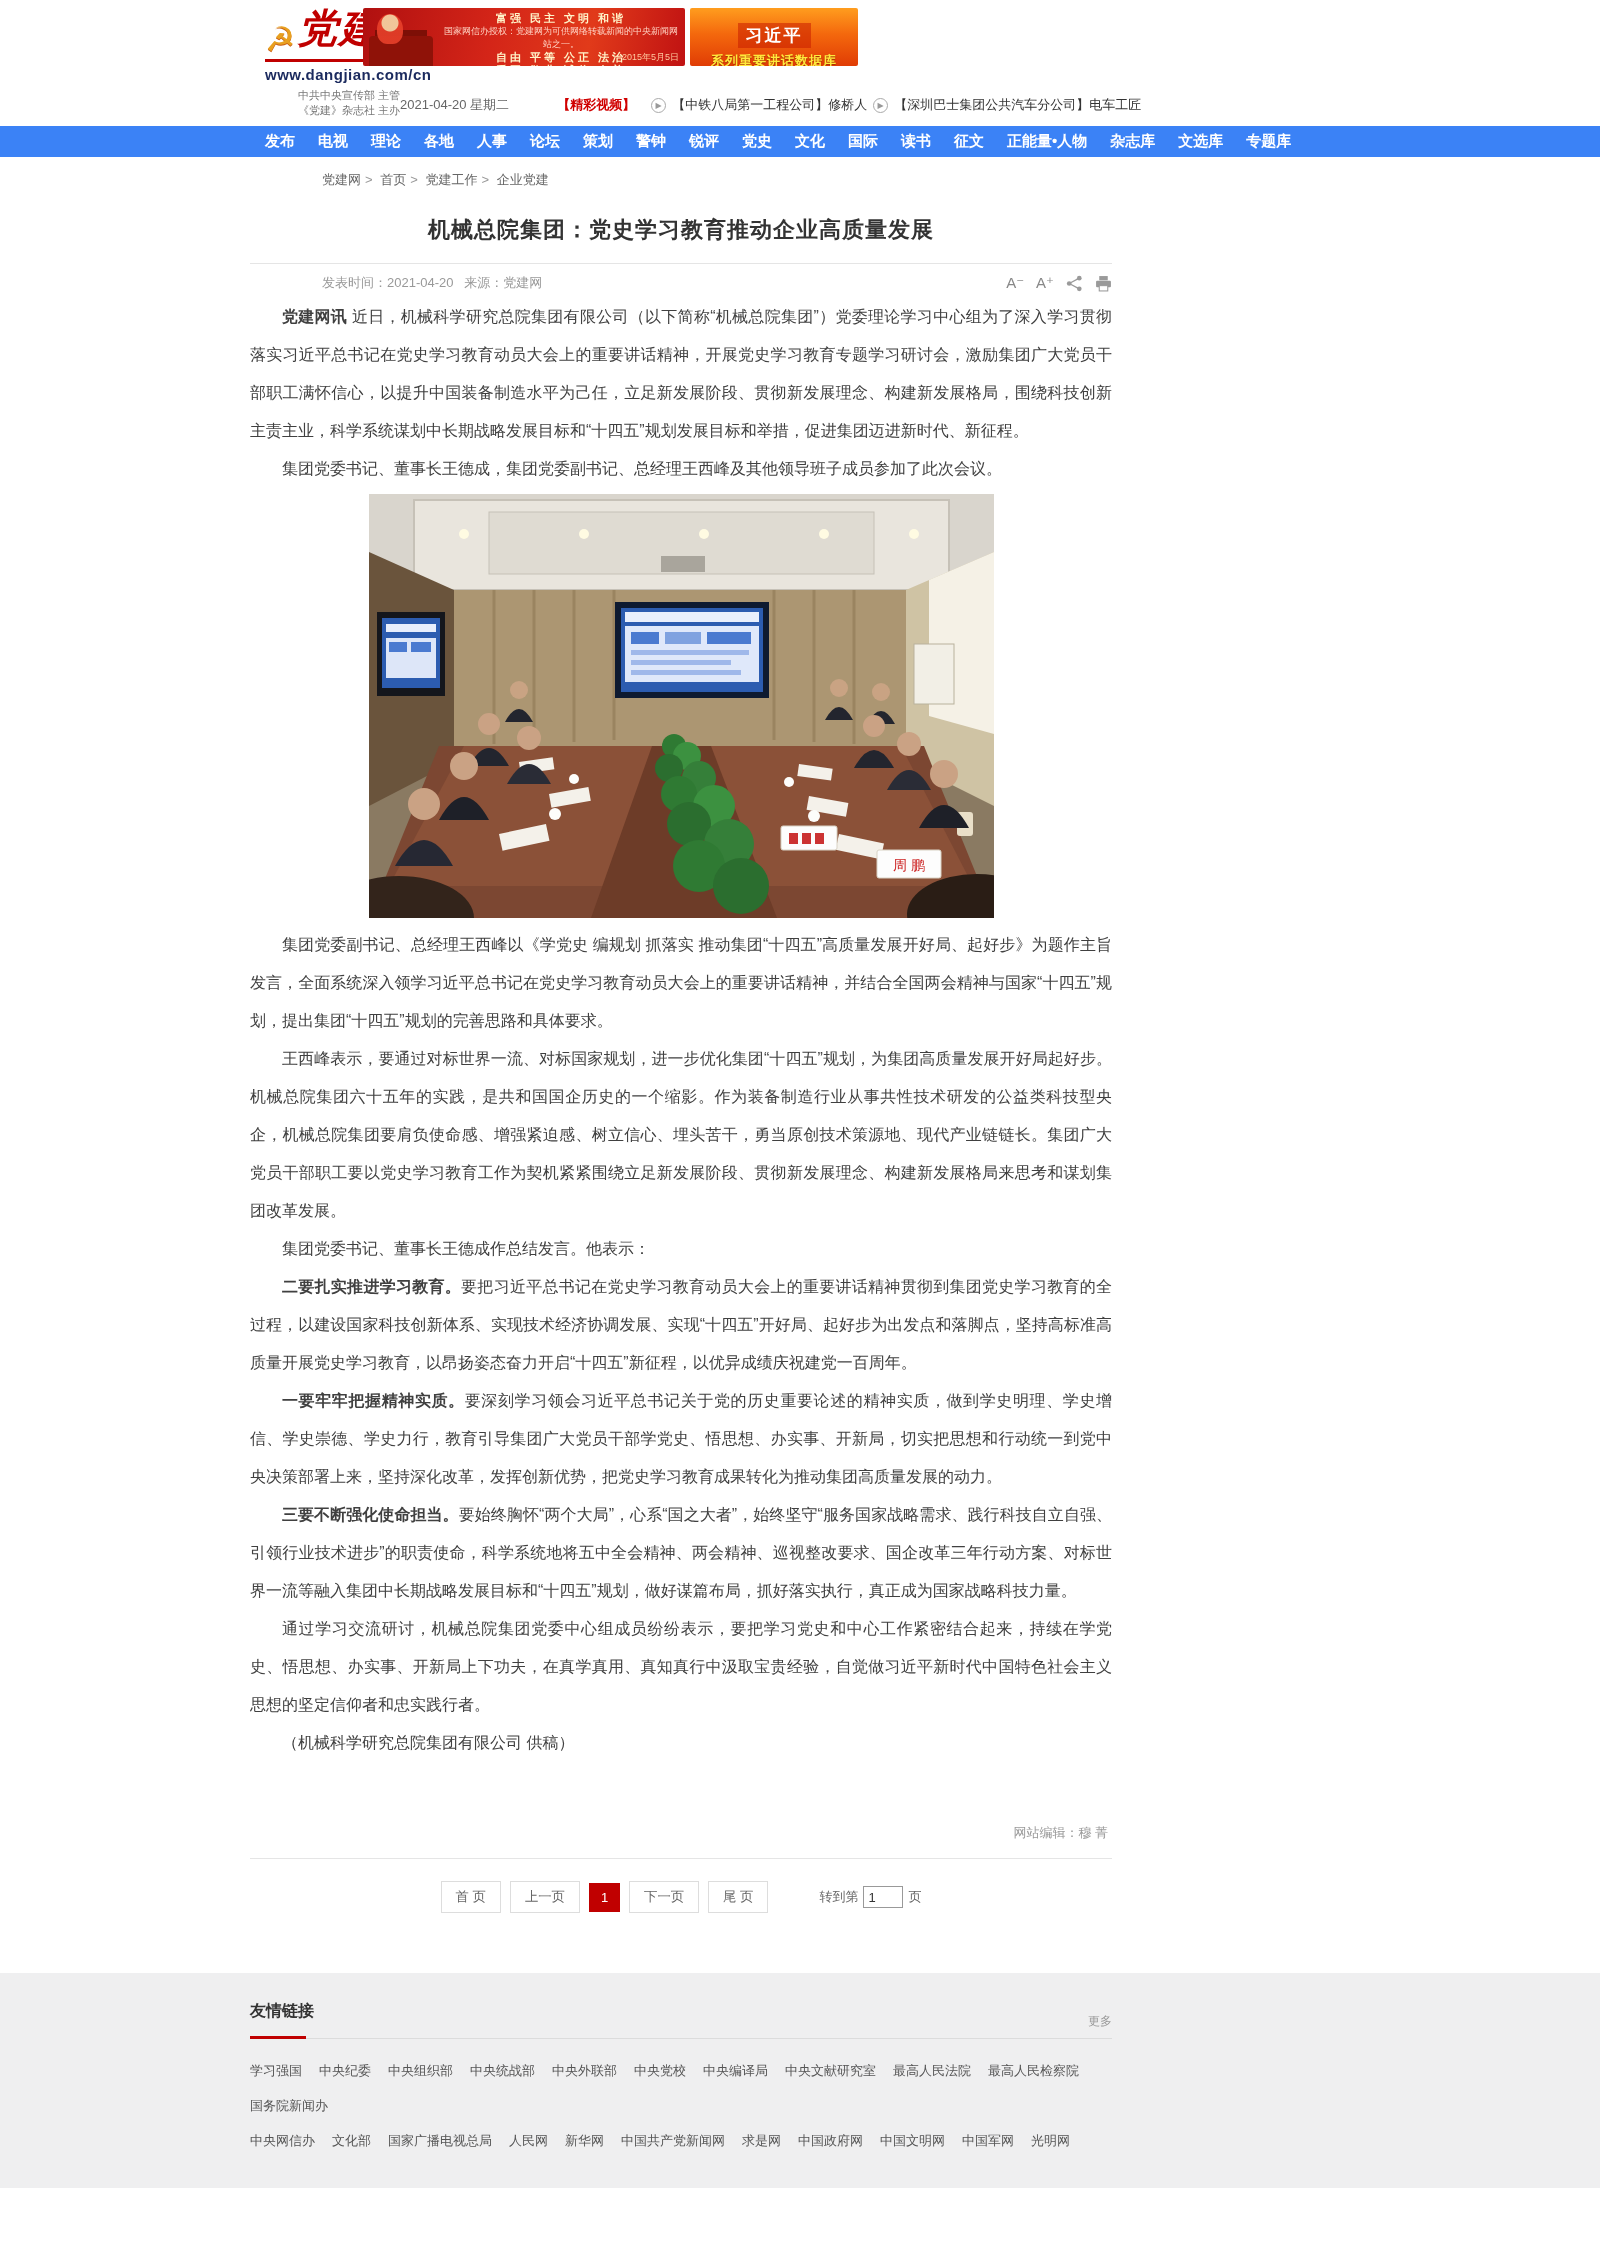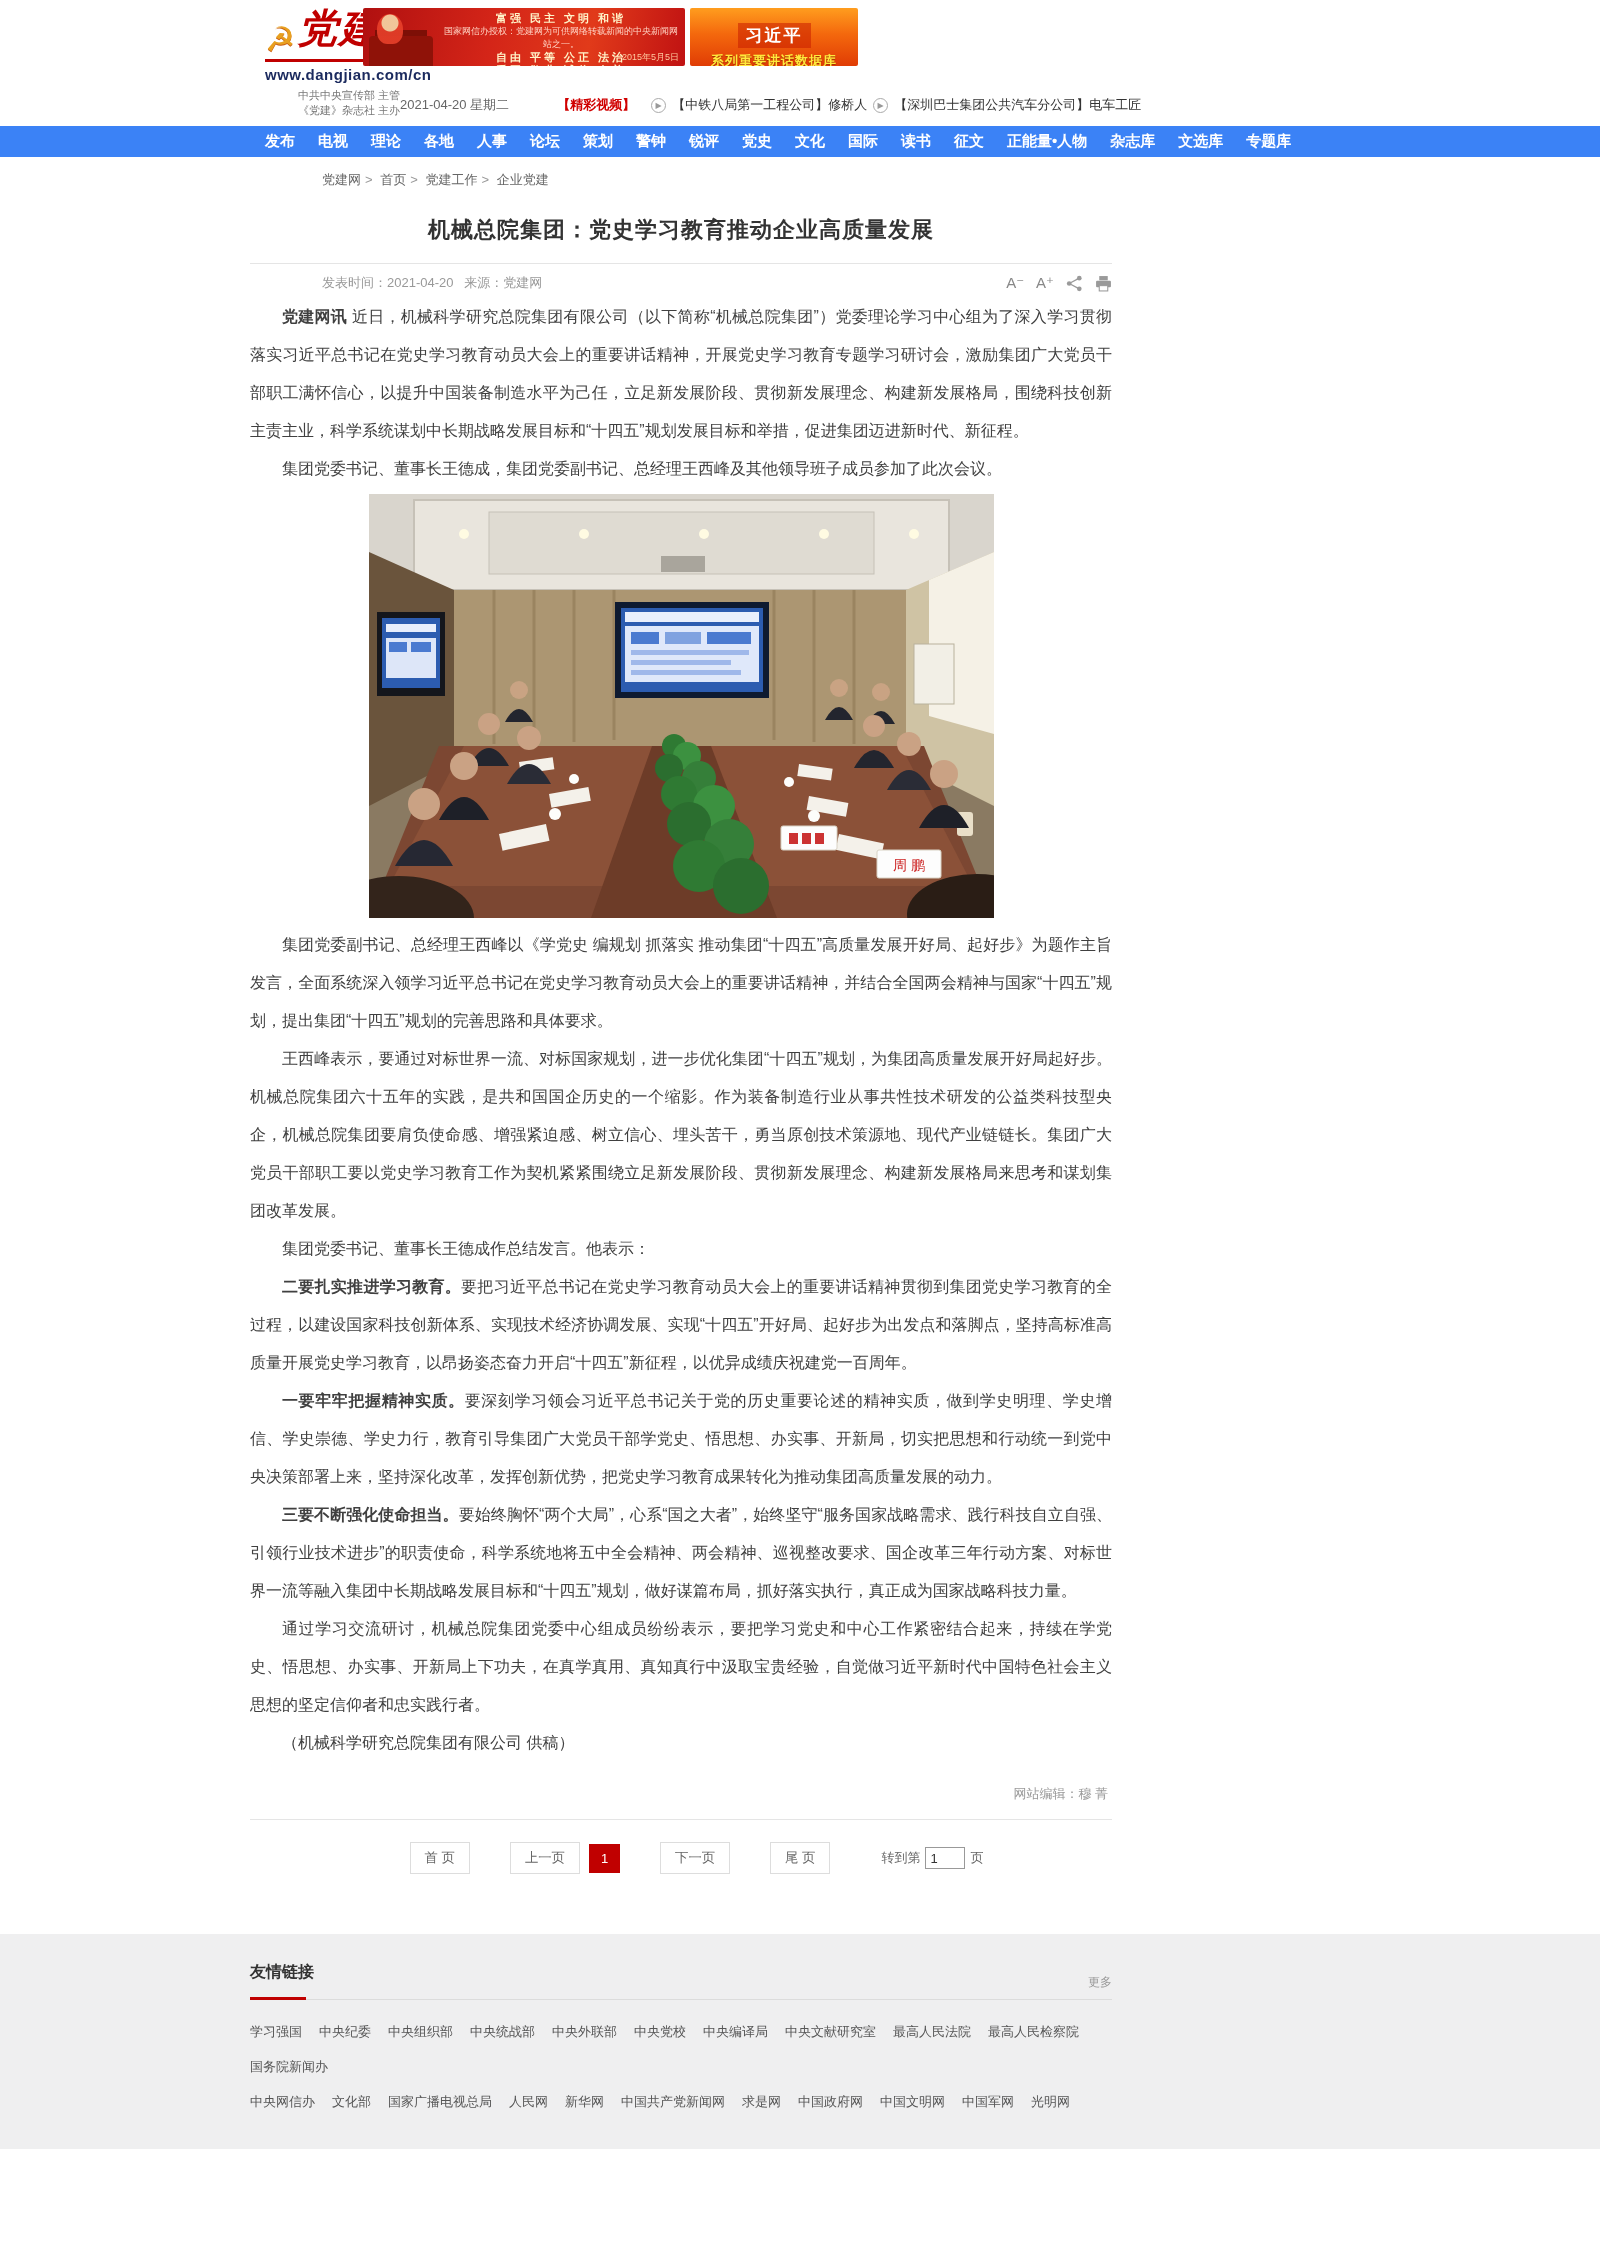--- a/index.html
+++ b/index.html
@@ -59,25 +59,25 @@
   .meta-row { display:flex; justify-content:space-between; align-items:center; padding:10px 0 6px 72px; font-size:13px; color:#999; }
   .meta-tools { display:flex; align-items:center; gap:12px; color:#888; }
   .font-btn { font-size:15px; color:#888; cursor:pointer; }
   .tool-svg { width:17px; height:17px; fill:#9a9a9a; cursor:pointer; }
 
   .para { font-size:16px; line-height:38px; text-align:justify; text-indent:2em; color:#404040; }
   .para .lead { font-weight:bold; }
   .photo-wrap { text-align:center; margin:6px 0 4px 0; }
   .photo-frame { display:inline-block; width:625px; height:424px; }
 
-  .editor-row { text-align:right; font-size:13px; color:#999; margin-top:23px; padding-right:4px; }
+  .editor-row { text-align:right; font-size:13px; color:#999; margin-top:62px; padding-right:4px; }
   .editor-divider { height:1px; background:#e5e5e5; margin-top:16px; }
 
   .pagination { display:flex; justify-content:center; align-items:center; gap:9px; margin:22px 0 60px 0; font-size:13px; color:#666; }
-  .pg-btn { border:1px solid #ddd; background:#fff; color:#666; padding:6px 14px; cursor:pointer; white-space:nowrap;margin-left:31px; }
+  .pg-btn { border:1px solid #ddd; background:#fff; color:#666; padding:6px 14px; cursor:pointer; white-space:nowrap; }
   .pg-current { background:#c00000; color:#fff; border:1px solid #c00000; padding:6px 11px; }
   .goto { display:flex; align-items:center; gap:5px;margin-left:42px; }
   .goto input { width:40px; height:22px; border:1px solid #999; text-align:left; padding-left:4px; font-size:13px; color:#333; }
 
   
   .friends { background:#efeff0; padding:28px 0 30px 0; }
   .friends-head { display:flex; justify-content:space-between; align-items:flex-end; border-bottom:1px solid #dcdcdc; padding-bottom:8px; }
   .friends-title { font-size:16px; font-weight:bold; color:#333; position:relative; padding-bottom:8px; }
   .friends-title::after { content:""; position:absolute; left:0; bottom:-9px; width:56px; height:3px; background:#c00000; }
   .friends-more { font-size:12px; color:#999; cursor:pointer; }

